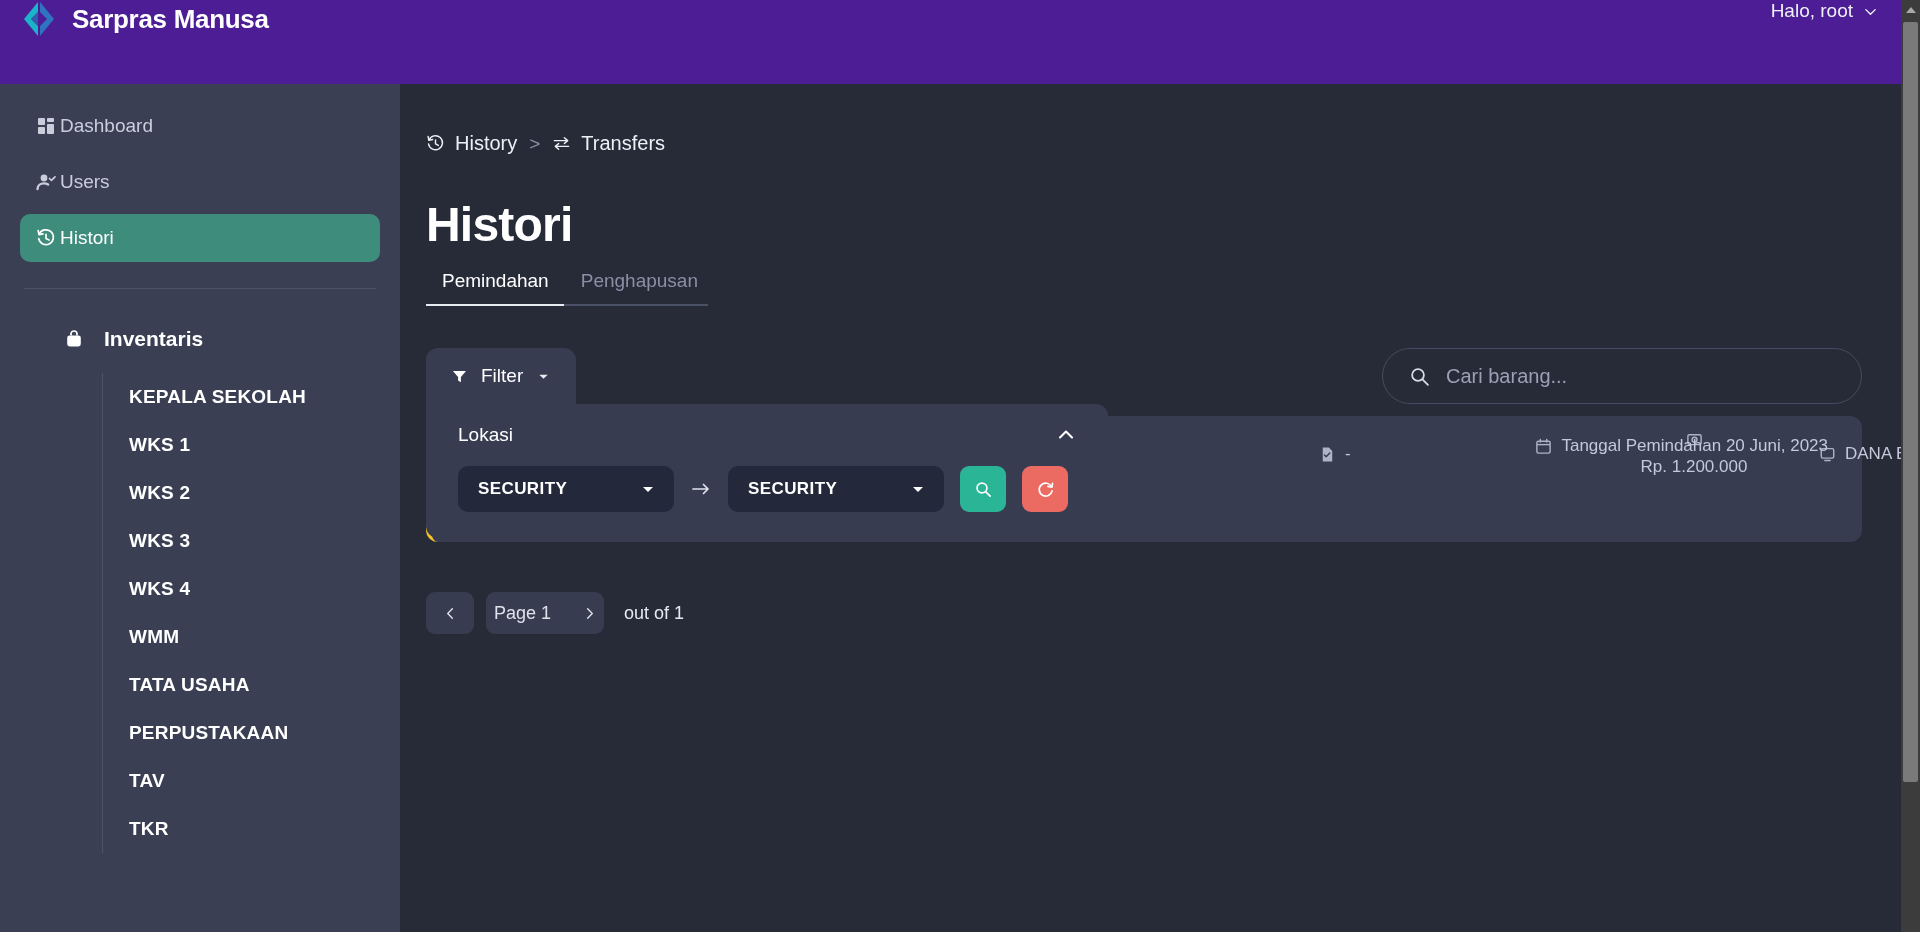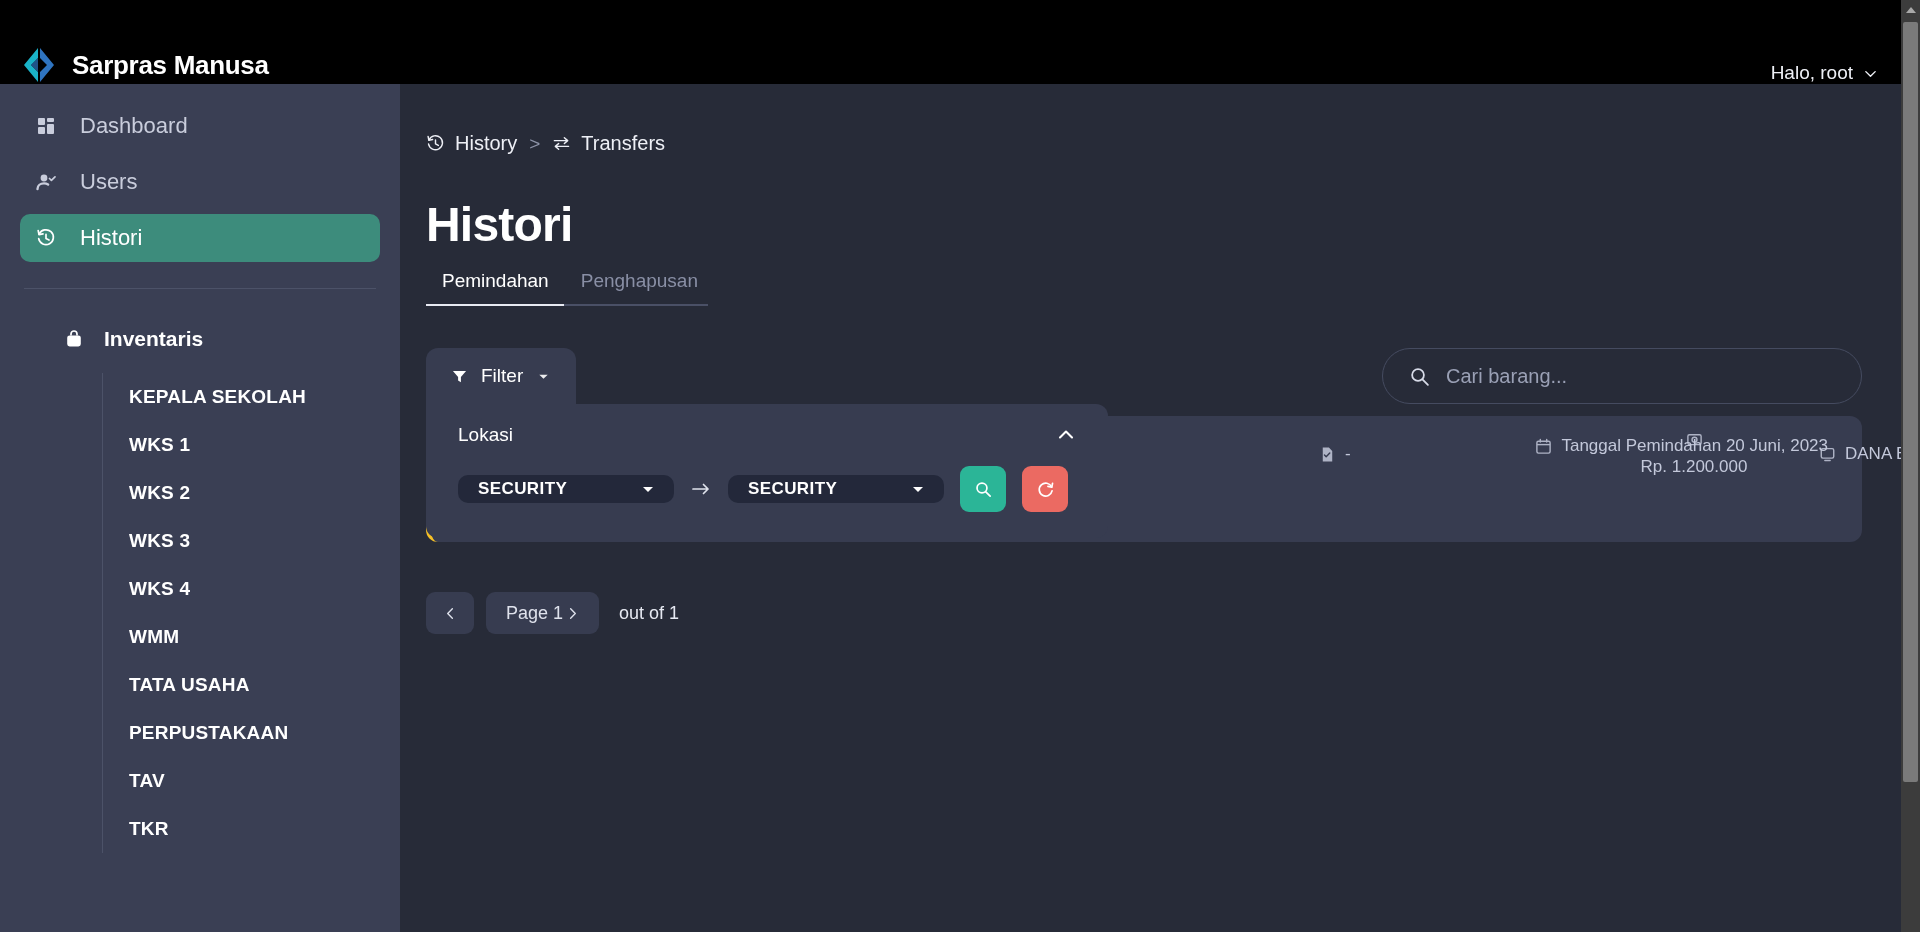--- a/index.html
+++ b/index.html
@@ -7,22 +7,22 @@
     width: 1920px; height: 932px;
     background: #272b38;
     font-family: "Liberation Sans", sans-serif;
     overflow: hidden;
   }
   body { display: flex; flex-direction: column; position: relative; }
 
   
   .topbar {
     height: 84px; min-height: 84px;
-    background: #000000;
-    display: flex; align-items: flex-end;
+    background: #4c1d95;
+    display: flex; align-items: flex-start;
     padding: 0 36px 0 20px;
     position: relative; z-index: 60;
   }
   .brand { display: flex; align-items: center; gap: 14px; }
   .brand-logo { width: 38px; height: 38px; display: block; }
   .brand-name {
     font-size: 26px; font-weight: bold; color: #ffffff;
     letter-spacing: -0.3px;
   }
   .topbar-spacer { flex: 1; }
@@ -38,24 +38,24 @@
 
   
   .sidebar {
     width: 400px; min-width: 400px;
     background: #3a3f54;
     padding: 18px 20px 0 20px;
     overflow: hidden;
     position: relative;
   }
   .nav-item {
-    display: flex; align-items: center; gap: 24px;
+    display: flex; align-items: center; gap: 4px;
     height: 48px; border-radius: 10px;
     padding: 0 16px; margin-bottom: 8px;
-    color: #c9cddc; font-size: 22px; cursor: pointer;
+    color: #c9cddc; font-size: 19px; cursor: pointer;
   }
   .nav-item.active { background: #3d8c7c; color: #ffffff; }
   .nav-icon { width: 20px; height: 20px; display: block; flex: none; }
   .nav-divider {
     height: 1px; background: #4c5268;
     margin: 26px 4px 0 4px;
   }
   .section-head {
     display: flex; align-items: center; gap: 20px;
     margin: 38px 0 0 44px;
@@ -147,21 +147,21 @@
     display: flex; align-items: center; justify-content: space-between;
     padding: 2px 8px 0 8px;
   }
   .fp-title { color: #ffffff; font-size: 19px; }
   .chev-up { width: 20px; height: 20px; display: block; cursor: pointer; }
   .fp-row {
     display: flex; align-items: center; gap: 16px;
     margin-top: 20px; padding-left: 8px;
   }
   .fp-select {
-    width: 216px; height: 28px;
+    width: 216px; height: 46px;
     background: #23283a; border-radius: 10px;
     display: flex; align-items: center; justify-content: space-between;
     padding: 0 16px 0 20px;
     color: #ffffff; font-size: 17px; font-weight: bold;
     letter-spacing: .4px; cursor: pointer;
   }
   .fp-arrow { width: 20px; height: 20px; display: block; }
   .sq-btn {
     width: 46px; height: 46px; border-radius: 9px;
     display: flex; align-items: center; justify-content: center;
@@ -210,21 +210,21 @@
 
   
   .pager { display: flex; align-items: center; gap: 12px; margin-top: 50px; }
   .pg-btn {
     background: #373c50; border-radius: 9px; border: none;
     height: 42px; min-width: 48px;
     display: flex; align-items: center; justify-content: center;
     color: #dfe2ec; font-size: 18px; cursor: pointer;
     font-family: inherit;
   }
-  .pg-page { gap: 3px; padding: 0 20px; text-align: right; }
+  .pg-page { gap: 32px; padding: 0 8px; text-align: right; }
   .pg-chev { width: 13px; height: 13px; display: block; }
   .pg-out { color: #e6e9f2; font-size: 18px; margin-left: 8px; }
 
   
   .vscroll {
     position: absolute; right: 0; top: 0;
     width: 19px; height: 932px;
     background: #3c3c3c; z-index: 90;
   }
   .vscroll-up {

